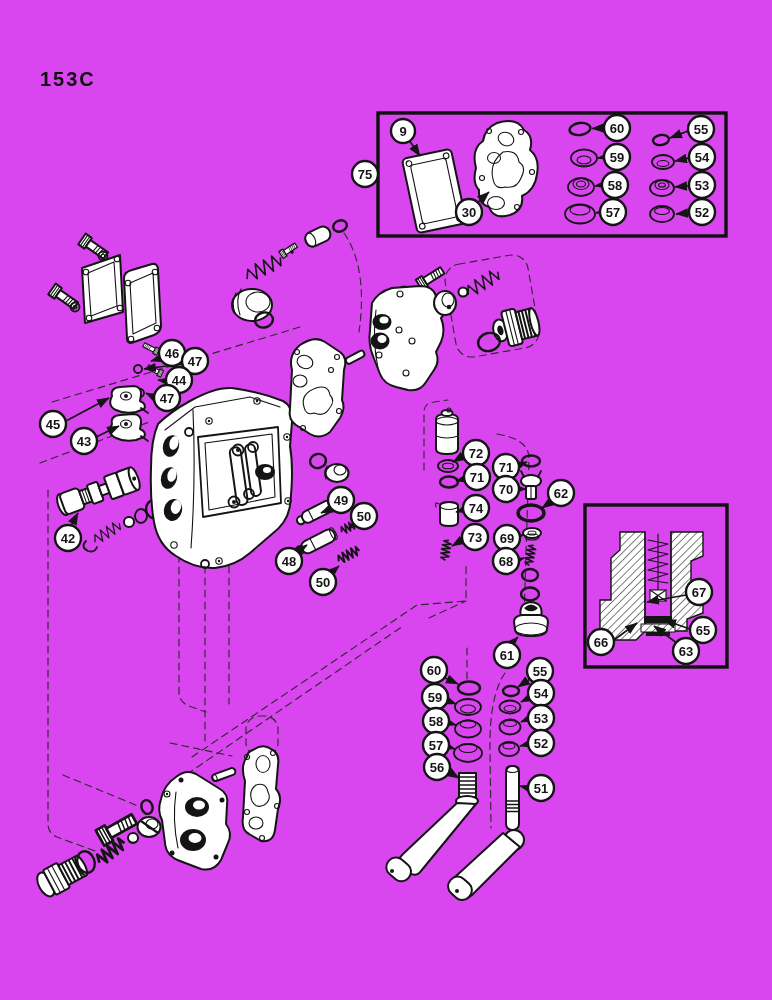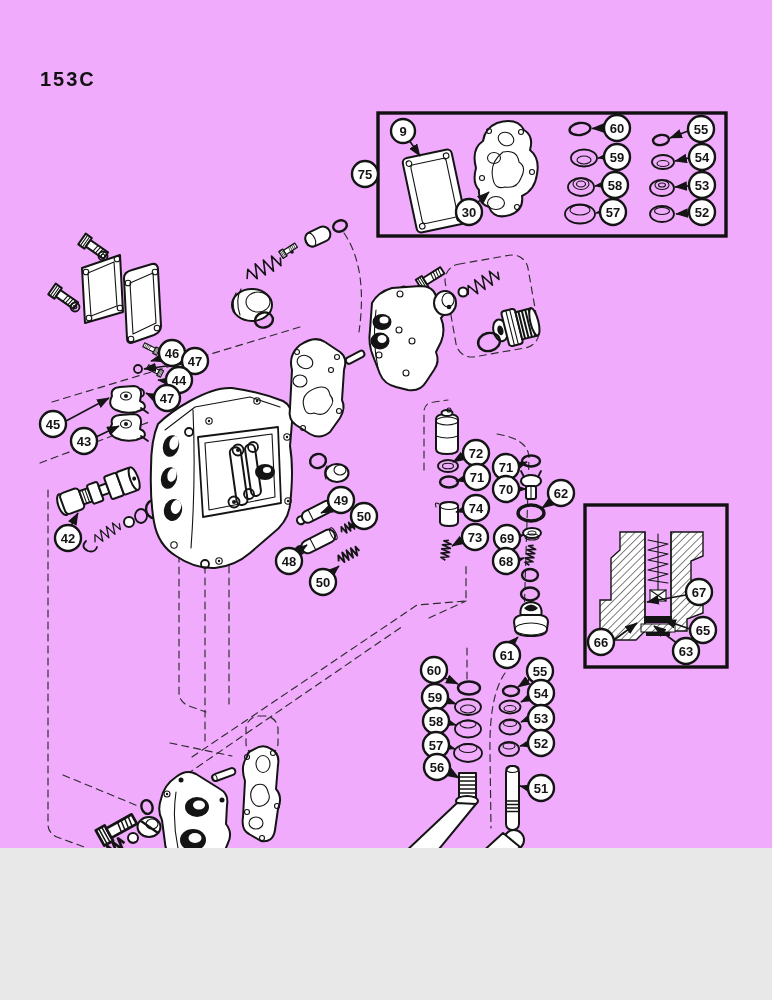--- a/index.html
+++ b/index.html
@@ -1,16 +1,16 @@
 <!DOCTYPE html>
 <html><head>
 <meta charset="utf-8">
 <style>
   html,body{margin:0;padding:0;background:#e8e8e8;}
-  .page{position:relative;width:772px;height:848px;background:#f0abfc;overflow:hidden;
+  .page{position:relative;width:772px;height:1000px;background:#d946ef;overflow:hidden;
         font-family:"Liberation Sans",sans-serif;}
   svg{position:absolute;left:0;top:0;}
   .ol{fill:#ffffff;stroke:#141414;stroke-width:2;stroke-linejoin:round;stroke-linecap:round;}
   .ln{fill:none;stroke:#141414;stroke-width:1.8;stroke-linejoin:round;stroke-linecap:round;}
   .th{fill:none;stroke:#141414;stroke-width:1.1;stroke-linejoin:round;stroke-linecap:round;}
   .dk{fill:#141414;stroke:none;}
   .or2{fill:none;stroke:#141414;stroke-width:2.4;}
   .or3{fill:none;stroke:#141414;stroke-width:3.4;}
   .dash{fill:none;stroke:#2c2c2c;stroke-width:1.15;stroke-dasharray:7 5;stroke-linecap:round;}
   .box{fill:none;stroke:#111;stroke-width:3.4;}

